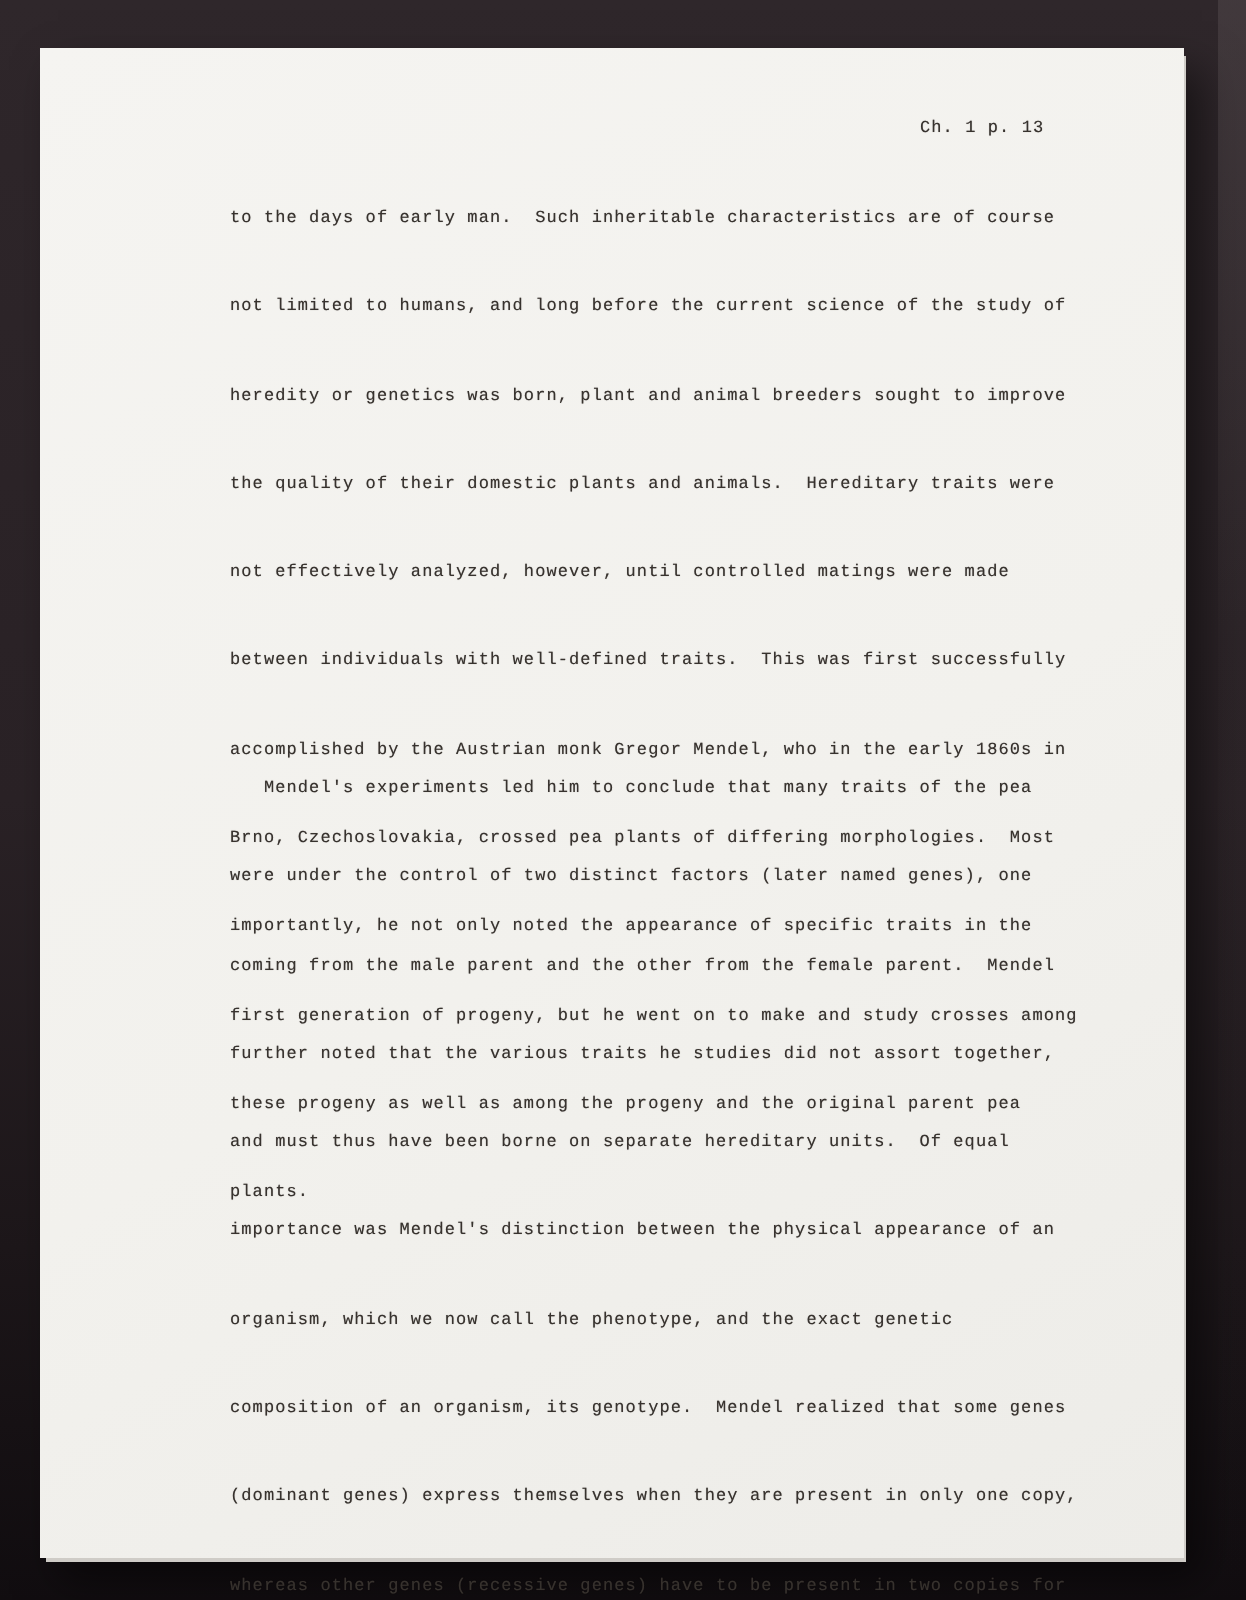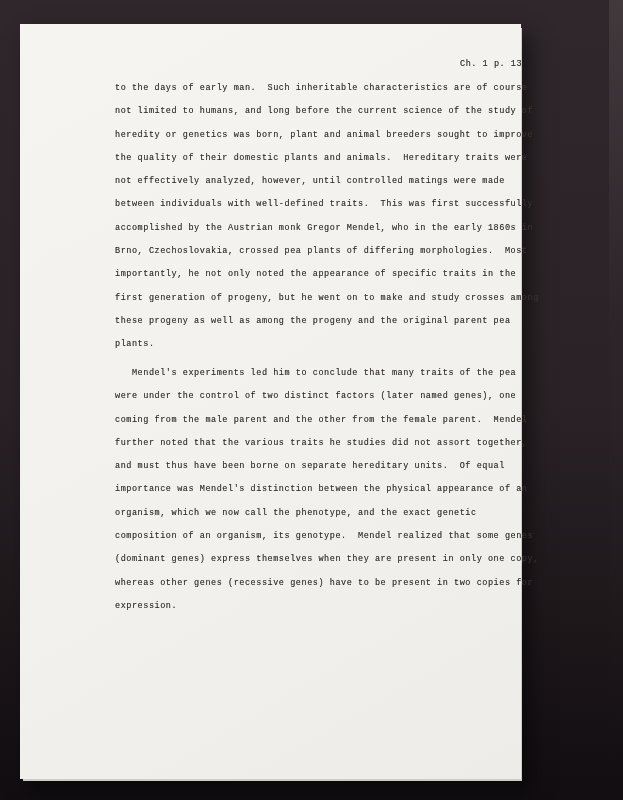--- a/index.html
+++ b/index.html
@@ -15,36 +15,37 @@
     position: absolute;
     right: 0; top: 0;
     width: 14px; height: 100%;
     background: linear-gradient(180deg, rgba(120,110,112,0.25), rgba(60,54,56,0.08) 40%, rgba(0,0,0,0));
     pointer-events: none;
   }
   .paper {
     position: absolute;
     left: 20px;
     top: 24px;
-    width: 501px;
+    width: 572px;
     height: 755px;
     background: linear-gradient(150deg, #f5f4f1 0%, #f2f1ed 55%, #edece8 100%);
     box-shadow: 2px 3px 0 -1px #cfccc7, 9px 11px 20px rgba(0,0,0,0.5);
   }
   .type {
     font-family: "Liberation Mono", "DejaVu Sans Mono", monospace;
     font-size: 8.5px;
     letter-spacing: 0.55px;
     color: #37322e;
     white-space: pre;
     text-shadow: 0 0 0.4px rgba(55,50,46,0.55);
   }
   .tline {
     height: 23.3px;
     line-height: 23.3px;
+    margin-top: 21px;
   }
   .page-header {
     position: absolute;
     left: 440px;
     top: 29px;
     line-height: 23.3px;
   }
   .para { position: absolute; left: 95px; }
   .para-1 { top: 53px; }
   .para-2 { top: 338px; }

